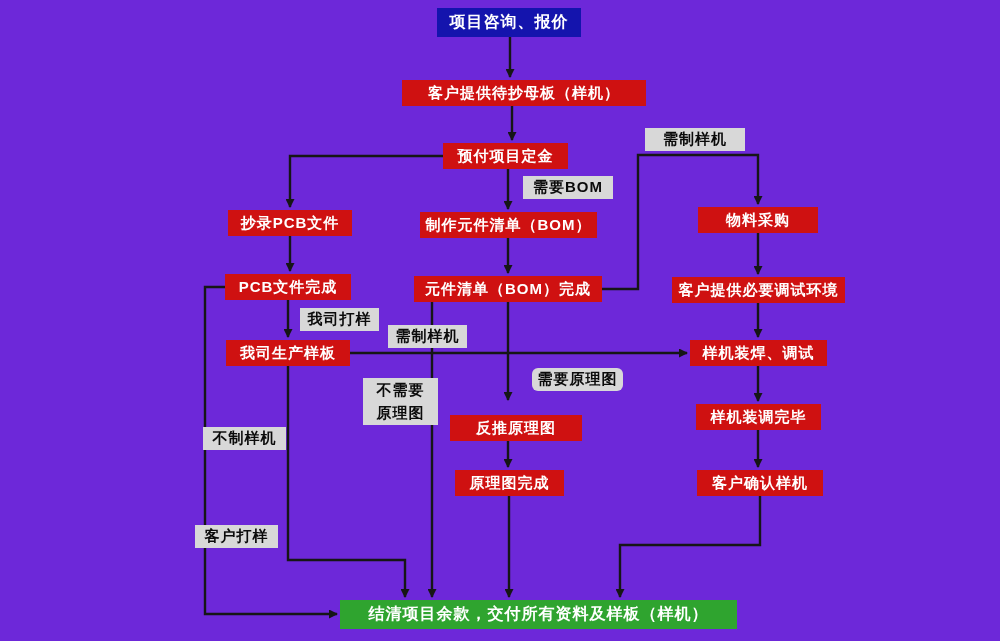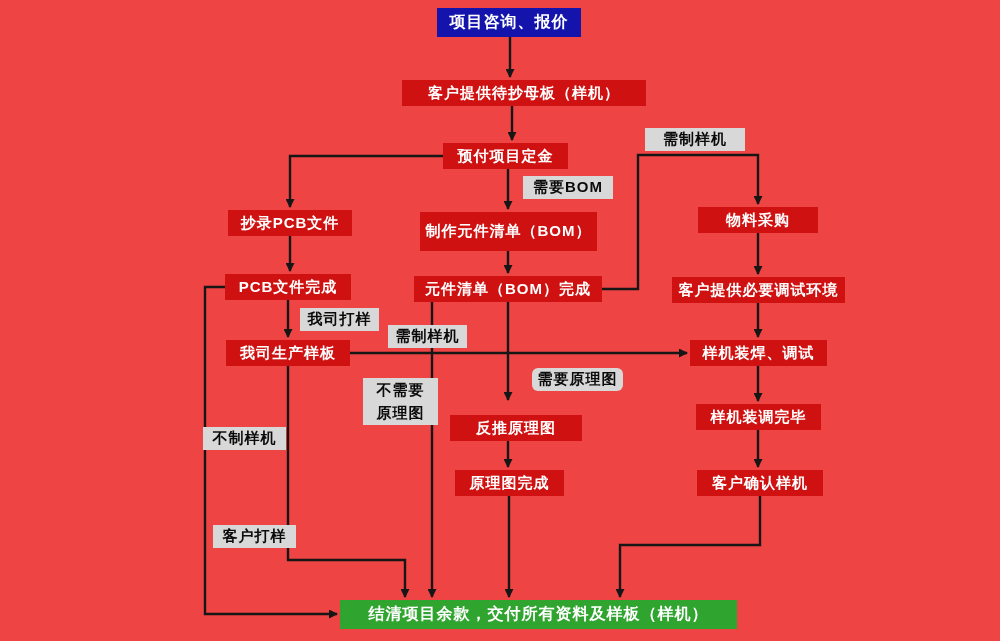--- a/index.html
+++ b/index.html
@@ -1,17 +1,17 @@
 <!DOCTYPE html>
 <html><head>
 <meta charset="utf-8">
 <style>
   html,body { margin:0; padding:0; background:#ffffff; }
   .canvas {
-    position:relative; width:1000px; height:641px; background:#ef4444;
+    position:relative; width:1000px; height:641px; background:#6d28d9;
     font-family:"Liberation Sans","DejaVu Sans",sans-serif; overflow:hidden;
   }
   svg.wires { position:absolute; left:0; top:0; z-index:1; }
   polyline { fill:none; stroke:#161616; stroke-width:2.4px; }
   .node {
     position:absolute; z-index:2; display:flex; align-items:center; justify-content:center;
     box-sizing:border-box; font-weight:bold; color:#ffffff; font-size:15px;
     text-align:center; letter-spacing:1px; white-space:nowrap;
   }
   .node.start { background:#1414ad; font-size:16px; }
@@ -58,21 +58,21 @@
   </svg>
 
   <div class="node start" style="left:437px; top:8px; width:144px; height:29px;">项目咨询、报价</div>
 
   <div class="node proc" style="left:402px; top:80px; width:244px; height:26px;">客户提供待抄母板（样机）</div>
 
   <div class="node proc" style="left:443px; top:143px; width:125px; height:26px;">预付项目定金</div>
 
   <div class="node proc" style="left:228px; top:210px; width:124px; height:26px;">抄录PCB文件</div>
 
-  <div class="node proc" style="left:420px; top:212px; width:177px; height:39px;">制作元件清单（BOM）</div>
+  <div class="node proc" style="left:420px; top:212px; width:177px; height:26px;">制作元件清单（BOM）</div>
 
   <div class="node proc" style="left:698px; top:207px; width:120px; height:26px;">物料采购</div>
 
   <div class="node proc" style="left:225px; top:274px; width:126px; height:26px;">PCB文件完成</div>
 
   <div class="node proc" style="left:414px; top:276px; width:188px; height:26px;">元件清单（BOM）完成</div>
 
   <div class="node proc" style="left:672px; top:277px; width:173px; height:26px;">客户提供必要调试环境</div>
 
   <div class="node proc" style="left:226px; top:340px; width:124px; height:26px;">我司生产样板</div>
@@ -97,15 +97,15 @@
 
   <div class="tag" style="left:388px; top:325px; width:79px; height:23px;">需制样机</div>
 
   <div class="tag" style="left:532px; top:368px; width:91px; height:23px;border-radius:6px;">需要原理图</div>
 
   <div class="tag multi" style="left:363px; top:378px; width:75px; height:47px;">不需要
 原理图</div>
 
   <div class="tag" style="left:203px; top:427px; width:83px; height:23px;">不制样机</div>
 
-  <div class="tag" style="left:213px; top:525px; width:83px; height:23px;text-align:right;">客户打样</div>
+  <div class="tag" style="left:195px; top:525px; width:83px; height:23px;text-align:right;">客户打样</div>
 
 </div>
 
 </body></html>

